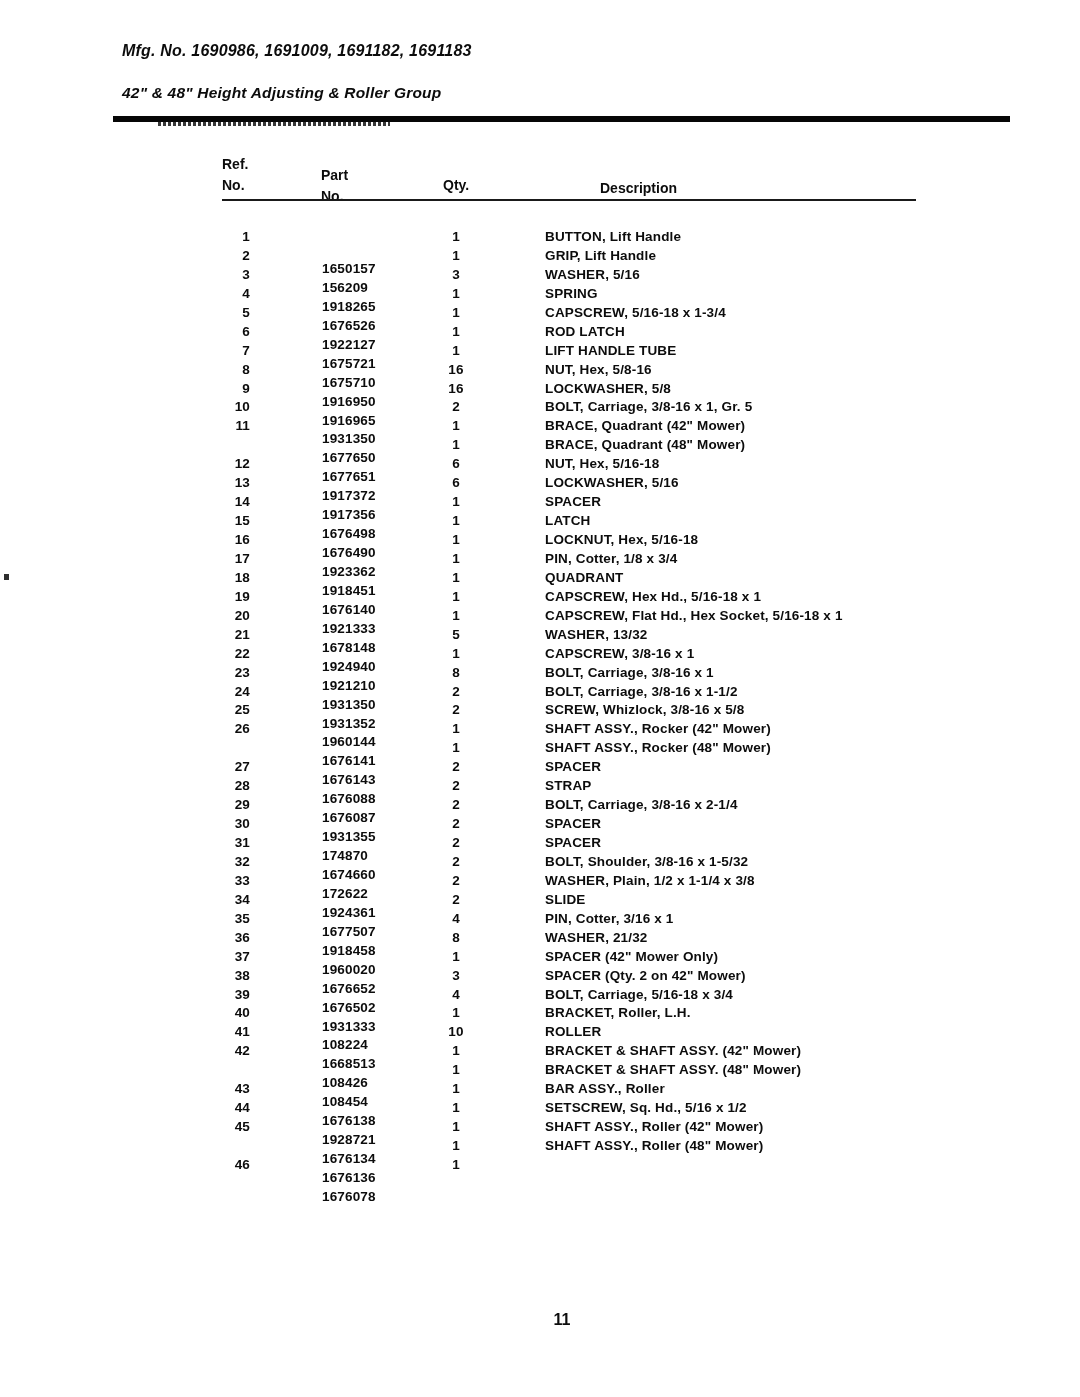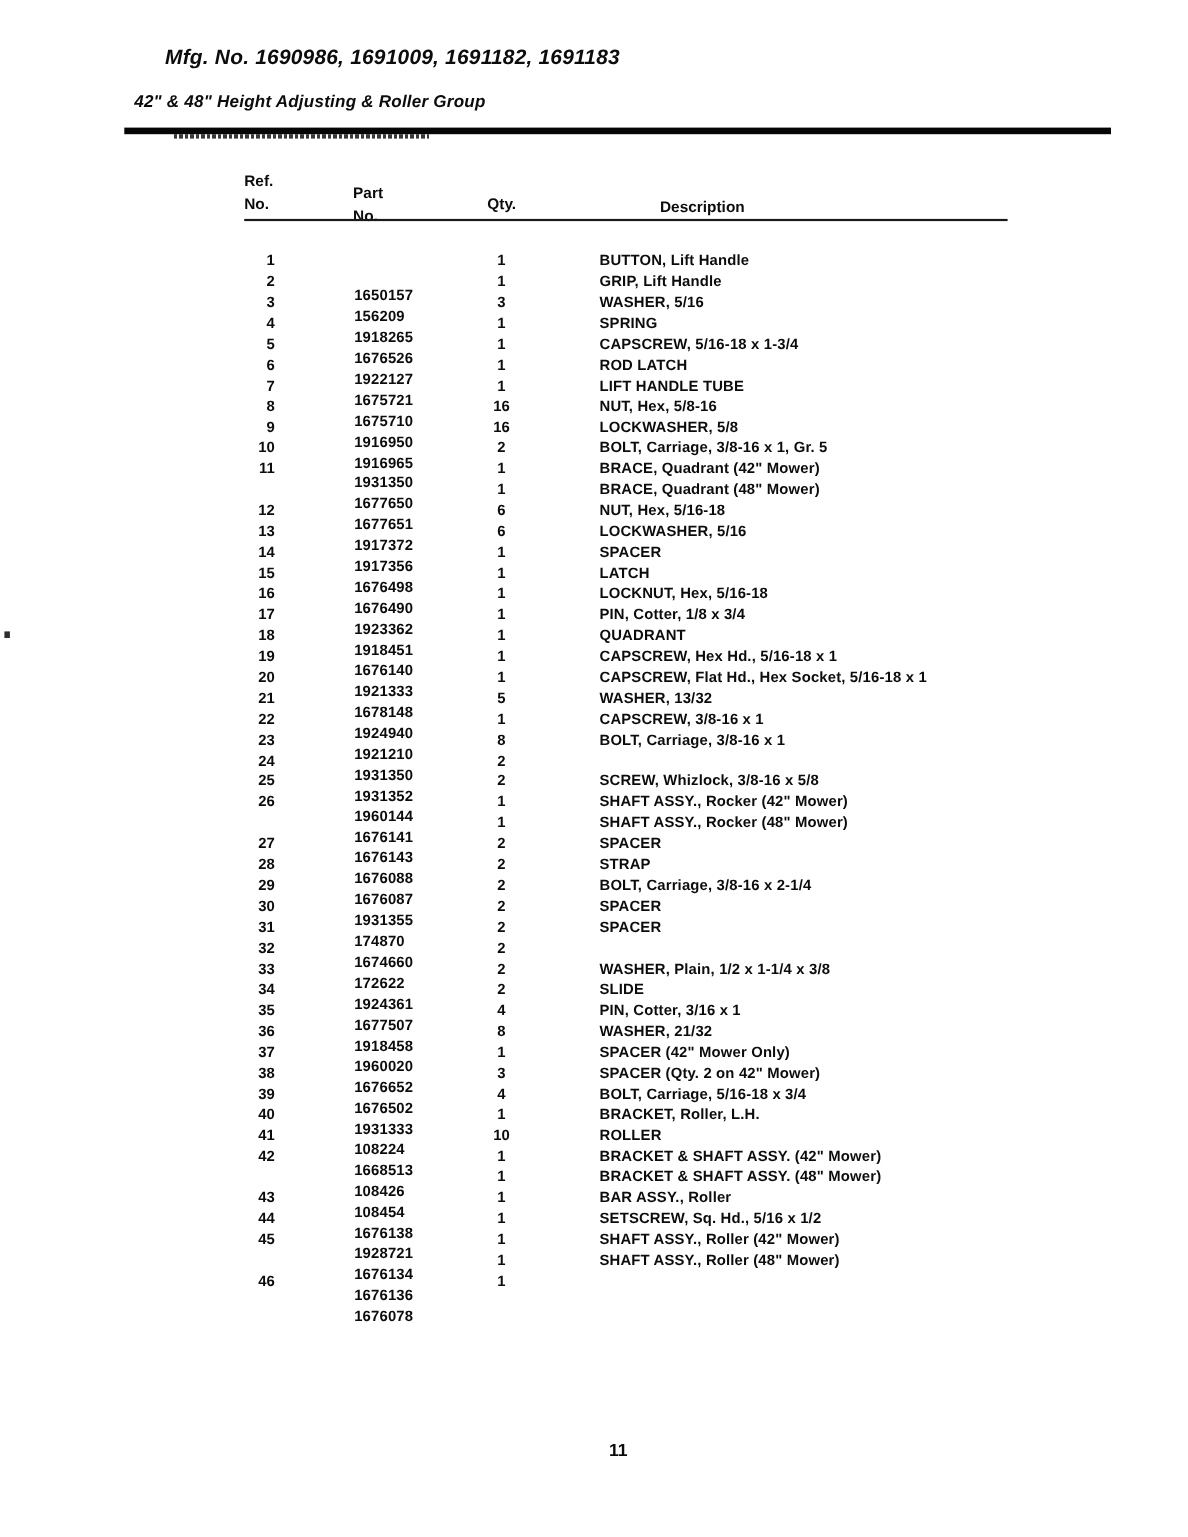--- a/index.html
+++ b/index.html
@@ -7,23 +7,22 @@
     position:relative;
     width:1080px;height:1397px;
     background:#ffffff;
     font-family:"Liberation Sans", sans-serif;
     color:#0c0c0c;
     overflow:hidden;
   }
   .mfg-line{
     position:absolute;left:122px;top:42px;
     font-style:italic;font-weight:bold;
-    font-size:19px;letter-spacing:.2px;
+    font-size:16px;letter-spacing:.2px;
     white-space:nowrap;
-    margin-left:28px;
   }
   .doc-title{
     position:absolute;left:122px;top:84px;
     font-style:italic;font-weight:bold;
     font-size:15.5px;letter-spacing:.2px;
     white-space:nowrap;
   }
   .thick-rule{
     position:absolute;left:113px;top:116px;
     width:897px;height:6px;background:#060606;
@@ -239,20 +238,21 @@
       <div class="row">
         <div class="cell ref">23</div>
         <div class="cell part">1931350</div>
         <div class="cell qty">8</div>
         <div class="cell desc">BOLT, Carriage, 3/8-16 x 1</div>
       </div>
       <div class="row">
         <div class="cell ref">24</div>
         <div class="cell part">1931352</div>
         <div class="cell qty">2</div>
+        <div class="cell desc">BOLT, Carriage, 3/8-16 x 1-1/2</div>
       </div>
       <div class="row">
         <div class="cell ref">25</div>
         <div class="cell part">1960144</div>
         <div class="cell qty">2</div>
         <div class="cell desc">SCREW, Whizlock, 3/8-16 x 5/8</div>
       </div>
       <div class="row">
         <div class="cell ref">26</div>
         <div class="cell part">1676141</div>
@@ -292,20 +292,21 @@
       <div class="row">
         <div class="cell ref">31</div>
         <div class="cell part">1674660</div>
         <div class="cell qty">2</div>
         <div class="cell desc">SPACER</div>
       </div>
       <div class="row">
         <div class="cell ref">32</div>
         <div class="cell part">172622</div>
         <div class="cell qty">2</div>
+        <div class="cell desc">BOLT, Shoulder, 3/8-16 x 1-5/32</div>
       </div>
       <div class="row">
         <div class="cell ref">33</div>
         <div class="cell part">1924361</div>
         <div class="cell qty">2</div>
         <div class="cell desc">WASHER, Plain, 1/2 x 1-1/4 x 3/8</div>
       </div>
       <div class="row">
         <div class="cell ref">34</div>
         <div class="cell part">1677507</div>

